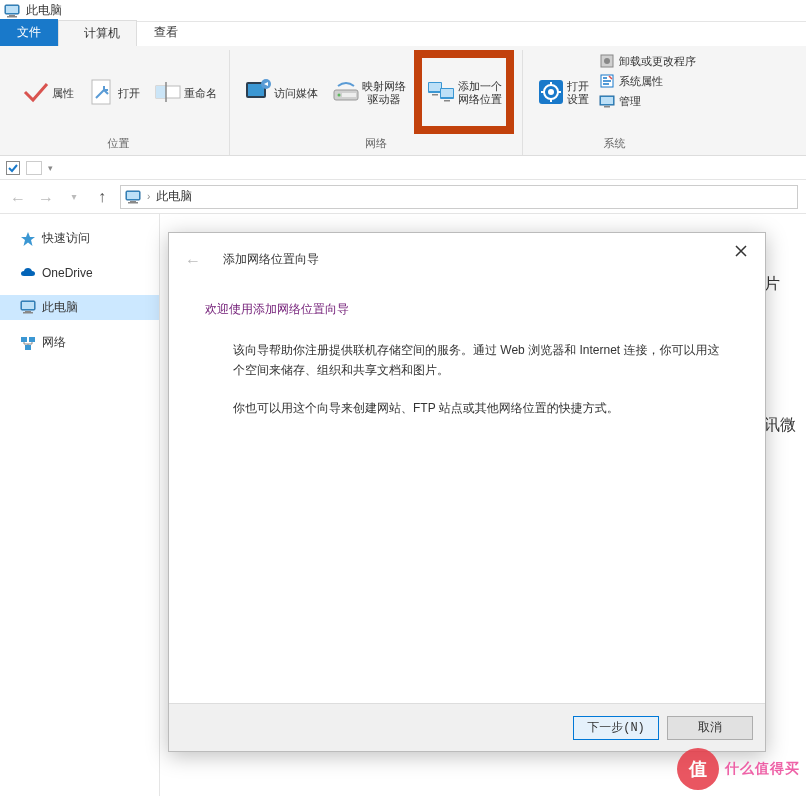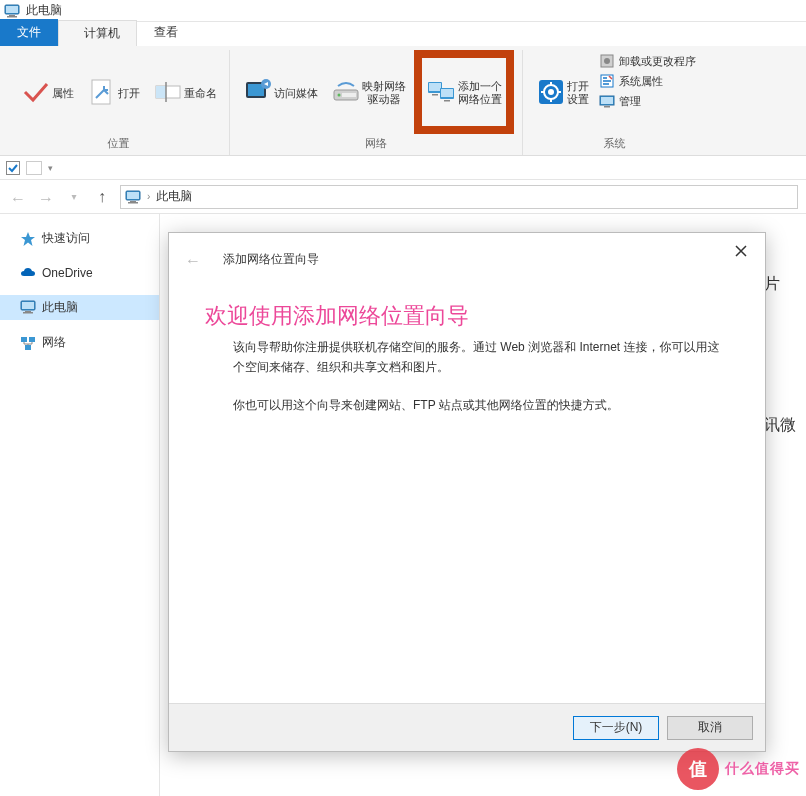--- a/index.html
+++ b/index.html
@@ -49,25 +49,25 @@
 
 .content { flex: 1; position: relative; padding: 6px 12px; }
 .content-right-labels { position: absolute; right: 10px; top: 60px; display: flex; flex-direction: column; gap: 120px; font-size: 16px; }
 
 .wizard { position: absolute; left: 168px; top: 232px; width: 598px; height: 520px; background: #fff; border: 1px solid #bbb; box-shadow: 0 4px 20px rgba(0,0,0,0.25); display: flex; flex-direction: column; }
 .wizard-header { height: 52px; display: flex; align-items: center; padding: 0 12px; position: relative; }
 .wizard-back { width: 24px; height: 24px; display: flex; align-items: center; justify-content: center; color: #bbb; font-size: 16px; margin-right: 18px; }
 .wizard-title-small { font-size: 12px; color: #333; }
 .wizard-close { position: absolute; right: 8px; top: 6px; width: 32px; height: 24px; display: flex; align-items: center; justify-content: center; font-size: 14px; }
 .wizard-body { flex: 1; padding: 16px 36px; }
-.wizard-heading { font-size: 22px; color: #ec4899; margin-bottom: 6px; }
+.wizard-heading { font-size: 12px; color: #701a75; margin-bottom: 22px; }
 .wizard-text { font-size: 12px; line-height: 20px; margin-bottom: 18px; margin-left: 28px; }
 .wizard-footer { height: 48px; border-top: 1px solid #ddd; background: #f0f0f0; display: flex; align-items: center; justify-content: flex-end; padding: 0 12px; gap: 8px; }
 .wizard-btn { min-width: 86px; height: 24px; border: 1px solid #adadad; background: #e1e1e1; font-size: 12px; display: flex; align-items: center; justify-content: center; cursor: default; }
-.wizard-btn.primary { border: 1px solid #0078d7; background: #e5f1fb; }
+.wizard-btn.primary { border: 1px solid #0078d7; background: #e5f1fb; font-family: Liberation Mono, monospace; }
 
 .watermark { position: absolute; right: 6px; bottom: 6px; display: flex; align-items: center; gap: 6px; opacity: 0.85; }
 .watermark .badge { width: 42px; height: 42px; border-radius: 50%; background: #e63946; color: #fff; display: flex; align-items: center; justify-content: center; font-size: 18px; font-weight: bold; }
 .watermark .wm-text { font-size: 14px; font-weight: bold; color: #ec4899; letter-spacing: 1px; }
 
 svg { display: block; }
 </style>
 </head>
 <body>
 

